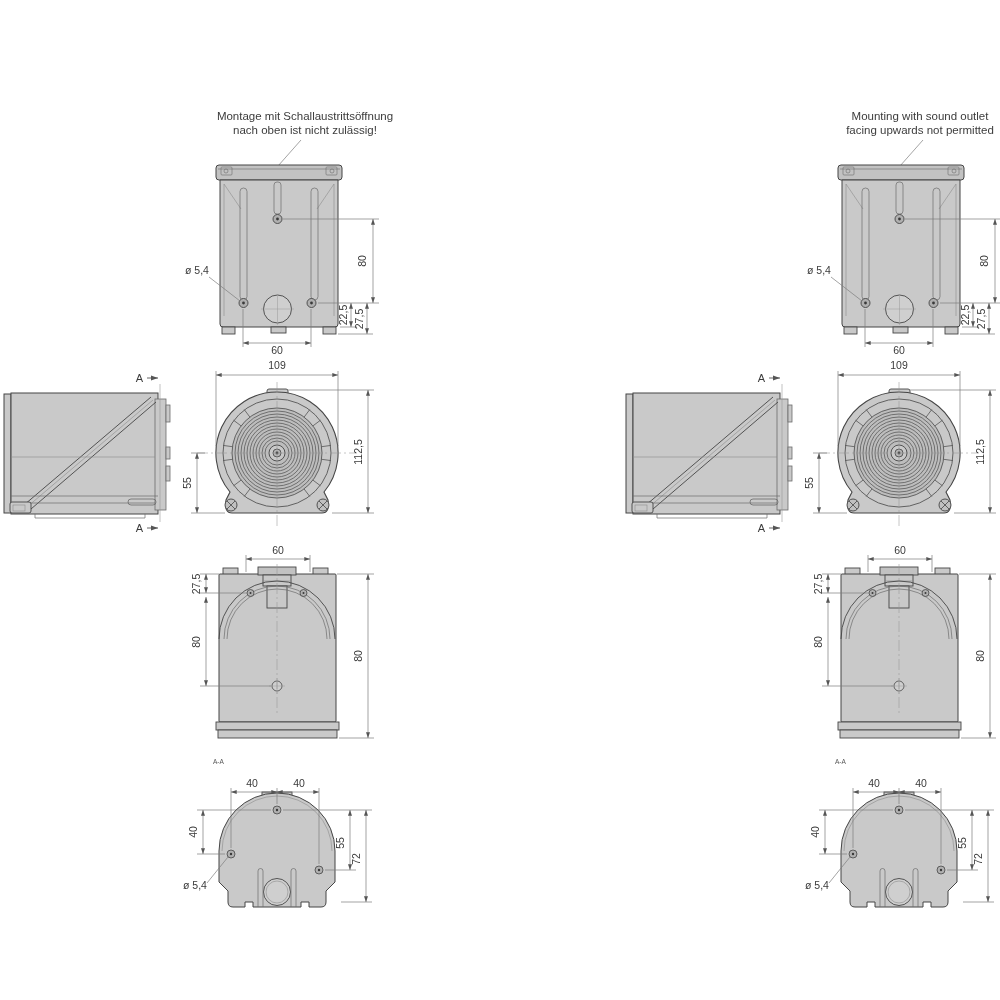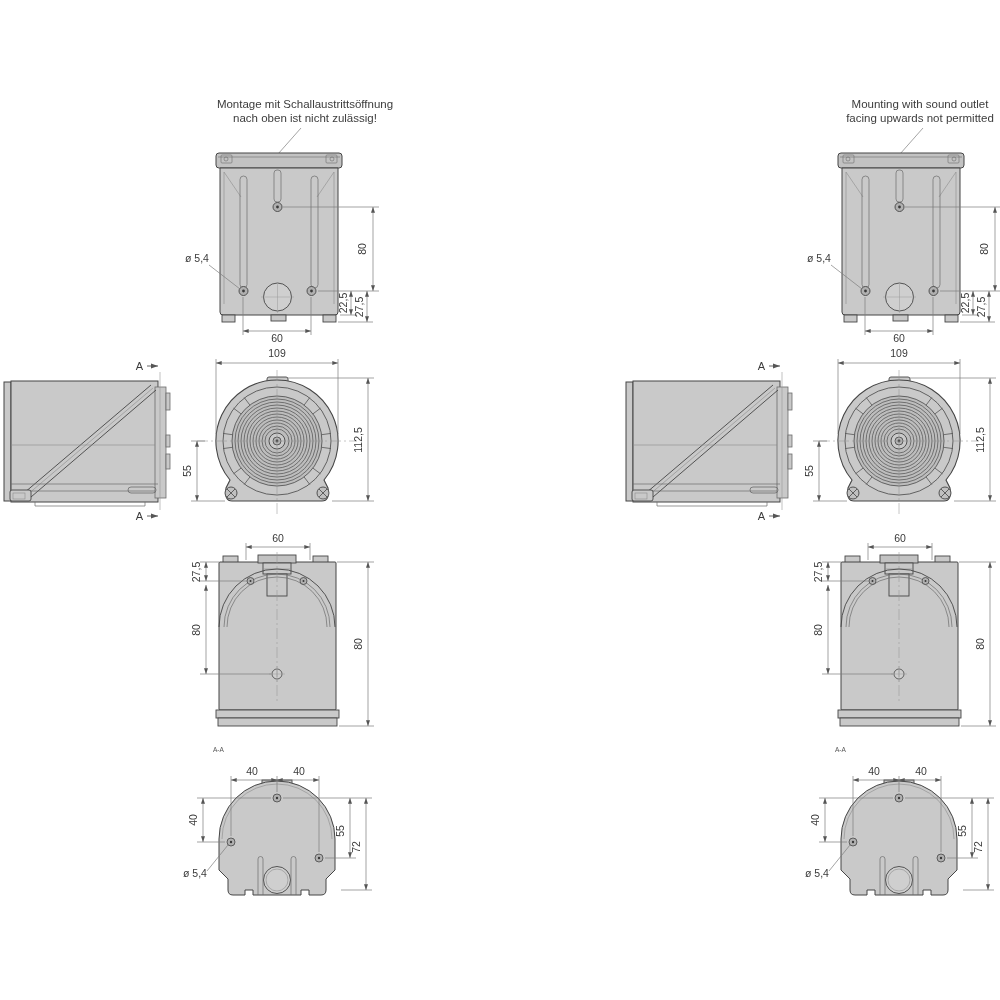--- a/index.html
+++ b/index.html
@@ -3,21 +3,21 @@
 <meta charset="utf-8">
 <style>
   html,body{margin:0;padding:0;}
   body{
     width:1000px;height:1000px;
     background:#ffffff;
     overflow:hidden;
     position:relative;
     font-family:"Liberation Sans", sans-serif;
   }
-  .panel{position:absolute;top:4px;width:440px;height:882px;}
+  .panel{position:absolute;top:16px;width:440px;height:882px;}
   .panel svg{display:block;}
   text{fill:#3a3a3a;font-family:"Liberation Sans", sans-serif;}
   .note{font-size:11.5px;text-anchor:middle;fill:#3c3c3c;}
   .dim{font-size:10.5px;text-anchor:middle;}
   .sec{font-size:11px;text-anchor:end;}
   .aa{font-size:6.5px;text-anchor:start;fill:#555;}
 </style>
 </head>
 <body>
 

